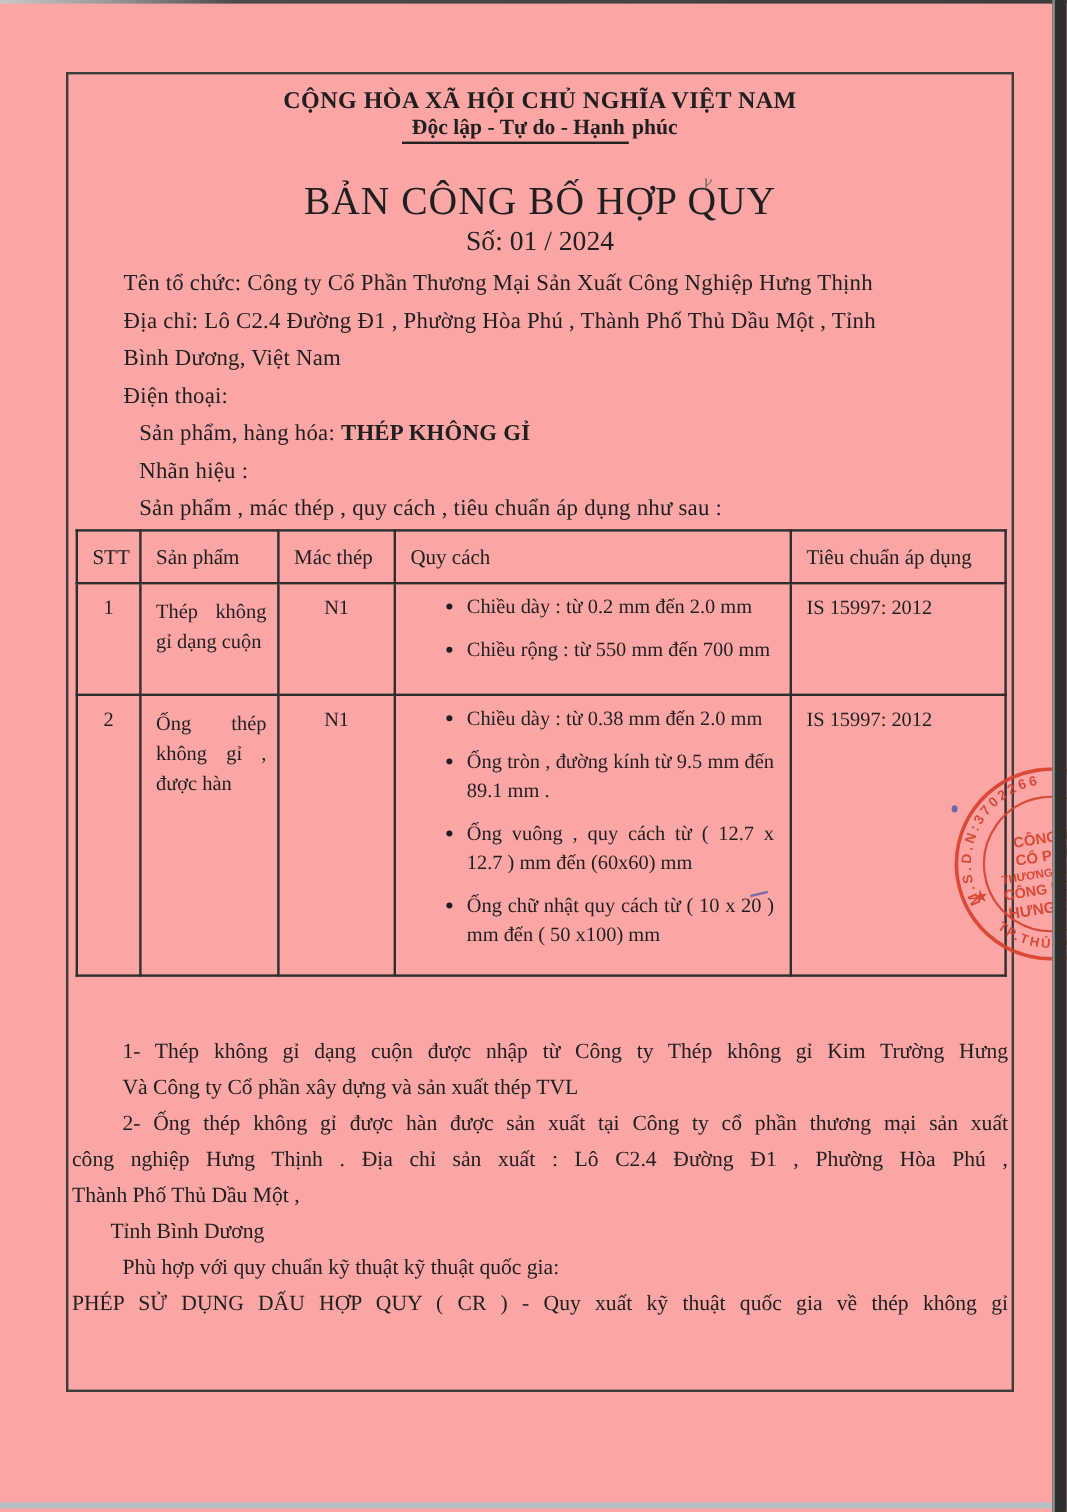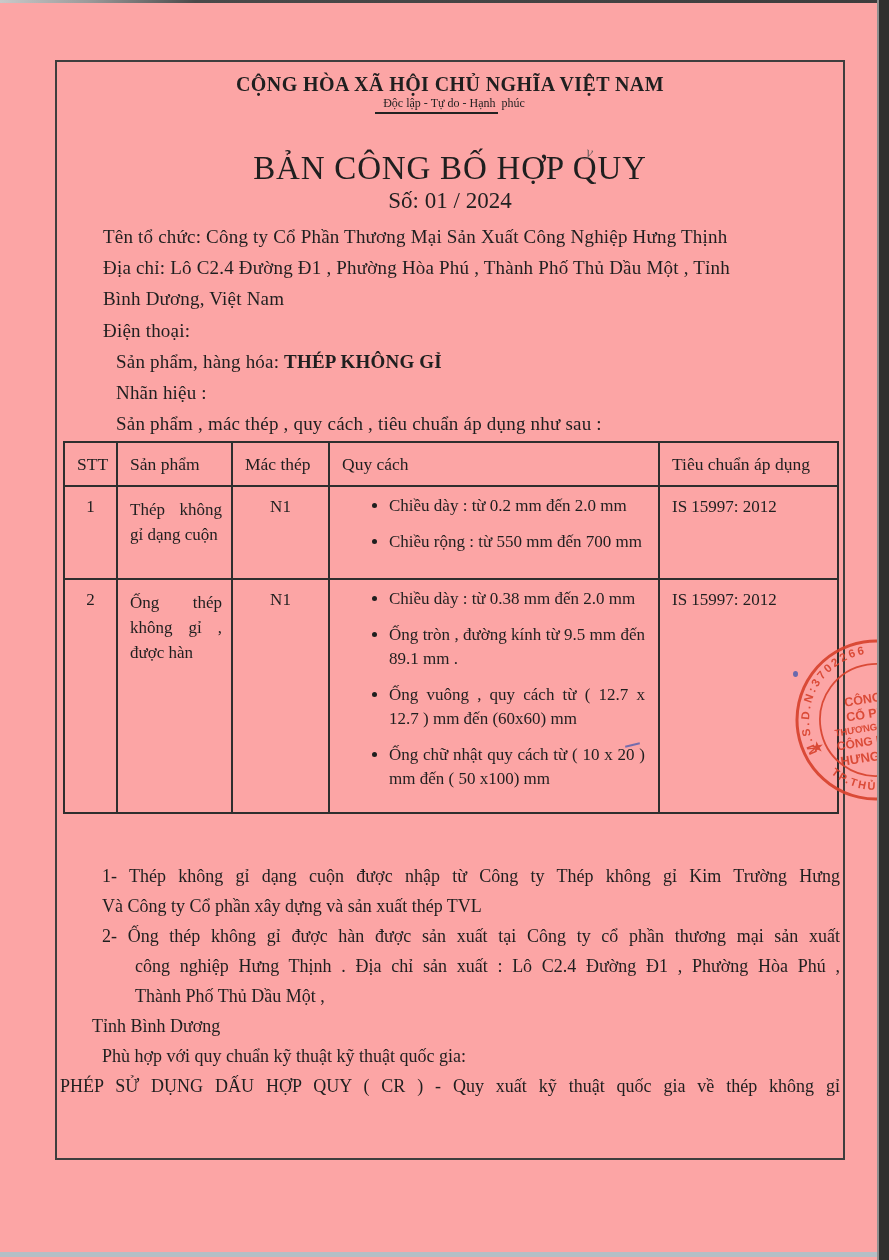--- a/index.html
+++ b/index.html
@@ -14,21 +14,21 @@
   .edge-right { position:absolute; top:0; left:877px; width:12px; height:1260px; z-index:30;
     background:#2f2f2f; border-left:2px solid #8f8f8f; box-sizing:border-box; }
   .edge-bottom { position:absolute; left:0; top:1252px; width:889px; height:5px; z-index:29;
     background:#b4bfc6; }
   
   .frame { position:absolute; left:55px; top:60px; width:790px; height:1100px;
     border:2px solid #3e3e3e; box-sizing:border-box; }
   
   .hdr { position:absolute; left:55px; width:790px; text-align:center; }
   .nat { top:73px; font-size:20px; font-weight:bold; letter-spacing:.4px; }
-  .slogan { top:96px; font-size:12px; font-weight:normal; }
+  .slogan { top:96px; font-size:18px; font-weight:bold; }
   .slogan .ul { border-bottom:2px solid #222; padding:0 3px 2px 8px; }
   .slogan .rest { margin-left:3px; }
   .doc-title { top:150px; font-size:33px; font-weight:normal; letter-spacing:.8px; }
   .doc-num { top:188px; font-size:23px; }
   
   .org-line { position:absolute; left:103px; width:745px; font-size:19px; line-height:26px; letter-spacing:.2px; }
   .indent2 { left:116px; }
   .bold { font-weight:bold; }
   
   table.spec { position:absolute; left:63px; top:441px; width:774px;
@@ -40,21 +40,21 @@
   td.c-stt { text-align:center; padding-top:10px; }
   td.c-sp { padding:10px 9px 0 12px; text-align:justify; line-height:25px; }
   td.c-mt { text-align:center; padding-top:10px; }
   td.c-qc ul { margin:0; padding:6px 8px 0 58px; }
   td.c-qc li { margin:0 0 12px 0; line-height:24px; text-align:justify; padding-right:4px; }
   td.c-tc { padding:10px 6px 0 12px; }
   tr.r1 { height:93px; } tr.r2 { height:234px; }
   
   .notes { position:absolute; left:60px; top:861px; width:780px; font-size:18px; line-height:30px; }
   .notes div { white-space:nowrap; }
-  .m42 { margin-left:42px; } .m75 { margin-left:75px; } .m40 { margin-left:32px; }
+  .m42 { margin-left:42px; } .m75 { } .m40 { margin-left:32px; }
   .just { text-align:justify; text-align-last:justify; }
   
   .stamp-svg { position:absolute; left:766px; top:610px; width:220px; height:220px;
     z-index:5; opacity:.92; }
   .stamp-svg circle { fill:none; stroke:#d8432e; }
   .stamp-svg text { fill:#d8432e; font-family:"Liberation Sans", sans-serif; font-weight:bold; }
   .stamp-center { text-anchor:middle; }
   
   .pen-mark { position:absolute; left:586px; top:144px; font-size:15px; font-style:italic;
     color:#555; transform:rotate(12deg); opacity:.85; }

